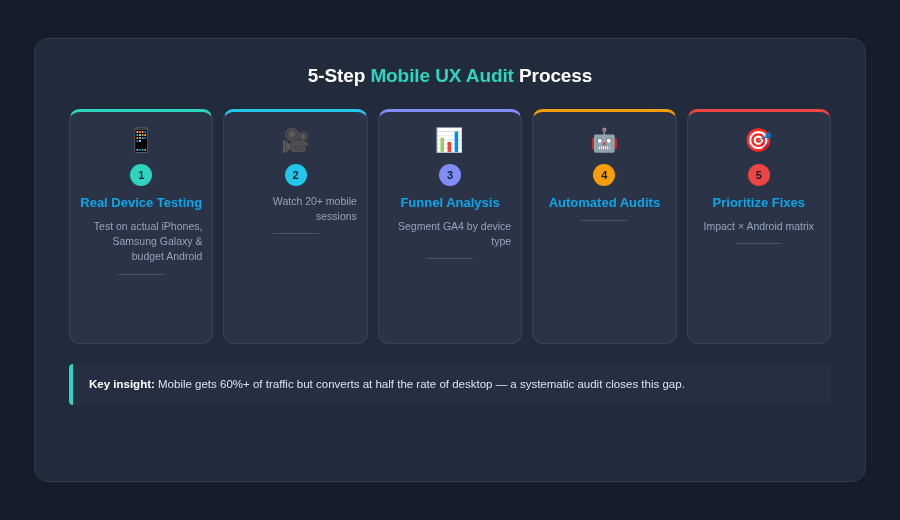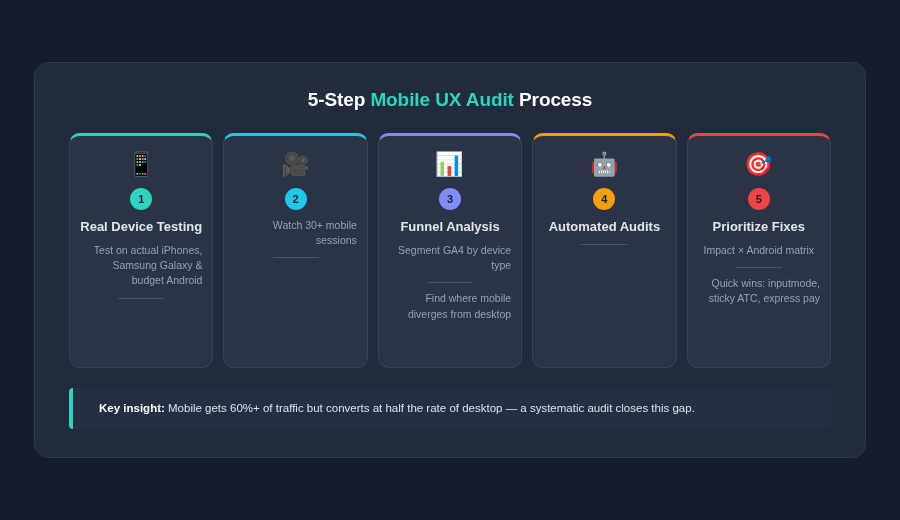--- a/index.html
+++ b/index.html
@@ -13,21 +13,21 @@
   body {
     background: #161d2a;
     font-family: "Liberation Sans", sans-serif;
     display: flex;
     align-items: center;
     justify-content: center;
   }
 
   .panel {
     width: 832px;
-    height: 396px;
+    height: 444px;
     background: #222b3c;
     border: 1px solid #2d3span;
     border: 1px solid #2e394d;
     border-radius: 14px;
     padding: 26px 34px 22px 34px;
     display: flex;
     flex-direction: column;
   }
 
   .page-title {
@@ -80,21 +80,21 @@
     font-size: 11px;
     font-weight: bold;
     color: #15202e;
     margin-top: 10px;
   }
 
   .card-title {
     margin-top: 9px;
     font-size: 13px;
     font-weight: bold;
-    color: #e5e5e5;
+    color: #0ea5e9;
     text-align: center;
     line-height: 1.22;
   }
 
   .card-body {
     margin-top: 8px;
     font-size: 10.5px;
     color: #94a3b8;
     text-align: right;
     line-height: 1.45;
@@ -107,21 +107,21 @@
     margin: 9px 0 0 0;
   }
 
   .card-body.second { margin-top: 8px; }
 
   .banner {
     margin-top: 20px;
     background: #252f41;
     border-left: 4px solid #2dd4bf;
     border-radius: 4px;
-    padding: 13px 26px;
+    padding: 13px 16px;
     font-size: 11.5px;
     color: #dbe3ee;
     line-height: 1.3;
   }
   .banner b { color: #ffffff; font-weight: bold; }
 </style>
 </head>
 <body>
 
 <div class="panel">
@@ -134,44 +134,42 @@
       <div class="card" style="border-top-color: rgb(45, 212, 191);">
         <div class="card-icon">📱</div>
         <div class="badge" style="background: rgb(45, 212, 191);">1</div>
         <div class="card-title">Real Device Testing</div>
         <div class="card-body">Test on actual iPhones, Samsung Galaxy &amp; budget Android</div>
         <div class="divider"></div>
       </div>
       <div class="card" style="border-top-color: rgb(34, 199, 234);">
         <div class="card-icon">🎥</div>
         <div class="badge" style="background: rgb(34, 199, 234);">2</div>
-        <div class="card-body">Watch 30+ mobile sessions</div>
+        <div class="card-body">Watch 20+ mobile sessions</div>
         <div class="divider"></div>
       </div>
       <div class="card" style="border-top-color: rgb(129, 140, 248);">
         <div class="card-icon">📊</div>
         <div class="badge" style="background: rgb(129, 140, 248);">3</div>
         <div class="card-title">Funnel Analysis</div>
         <div class="card-body">Segment GA4 by device type</div>
         <div class="divider"></div>
-        <div class="card-body second">Find where mobile diverges from desktop</div>
       </div>
       <div class="card" style="border-top-color: rgb(245, 158, 11);">
         <div class="card-icon">🤖</div>
         <div class="badge" style="background: rgb(245, 158, 11);">4</div>
         <div class="card-title">Automated Audits</div>
         <div class="divider"></div>
       </div>
       <div class="card" style="border-top-color: rgb(239, 68, 68);">
         <div class="card-icon">🎯</div>
         <div class="badge" style="background: rgb(239, 68, 68);">5</div>
         <div class="card-title">Prioritize Fixes</div>
         <div class="card-body">Impact × Android matrix</div>
         <div class="divider"></div>
-        <div class="card-body second">Quick wins: inputmode, sticky ATC, express pay</div>
       </div>
     </div>
 
   <div class="banner">
     <b>Key insight:</b><span> Mobile gets 60%+ of traffic but converts at half the rate of desktop — a systematic audit closes this gap.</span>
   </div>
 
 </div>
 
 </body></html>

